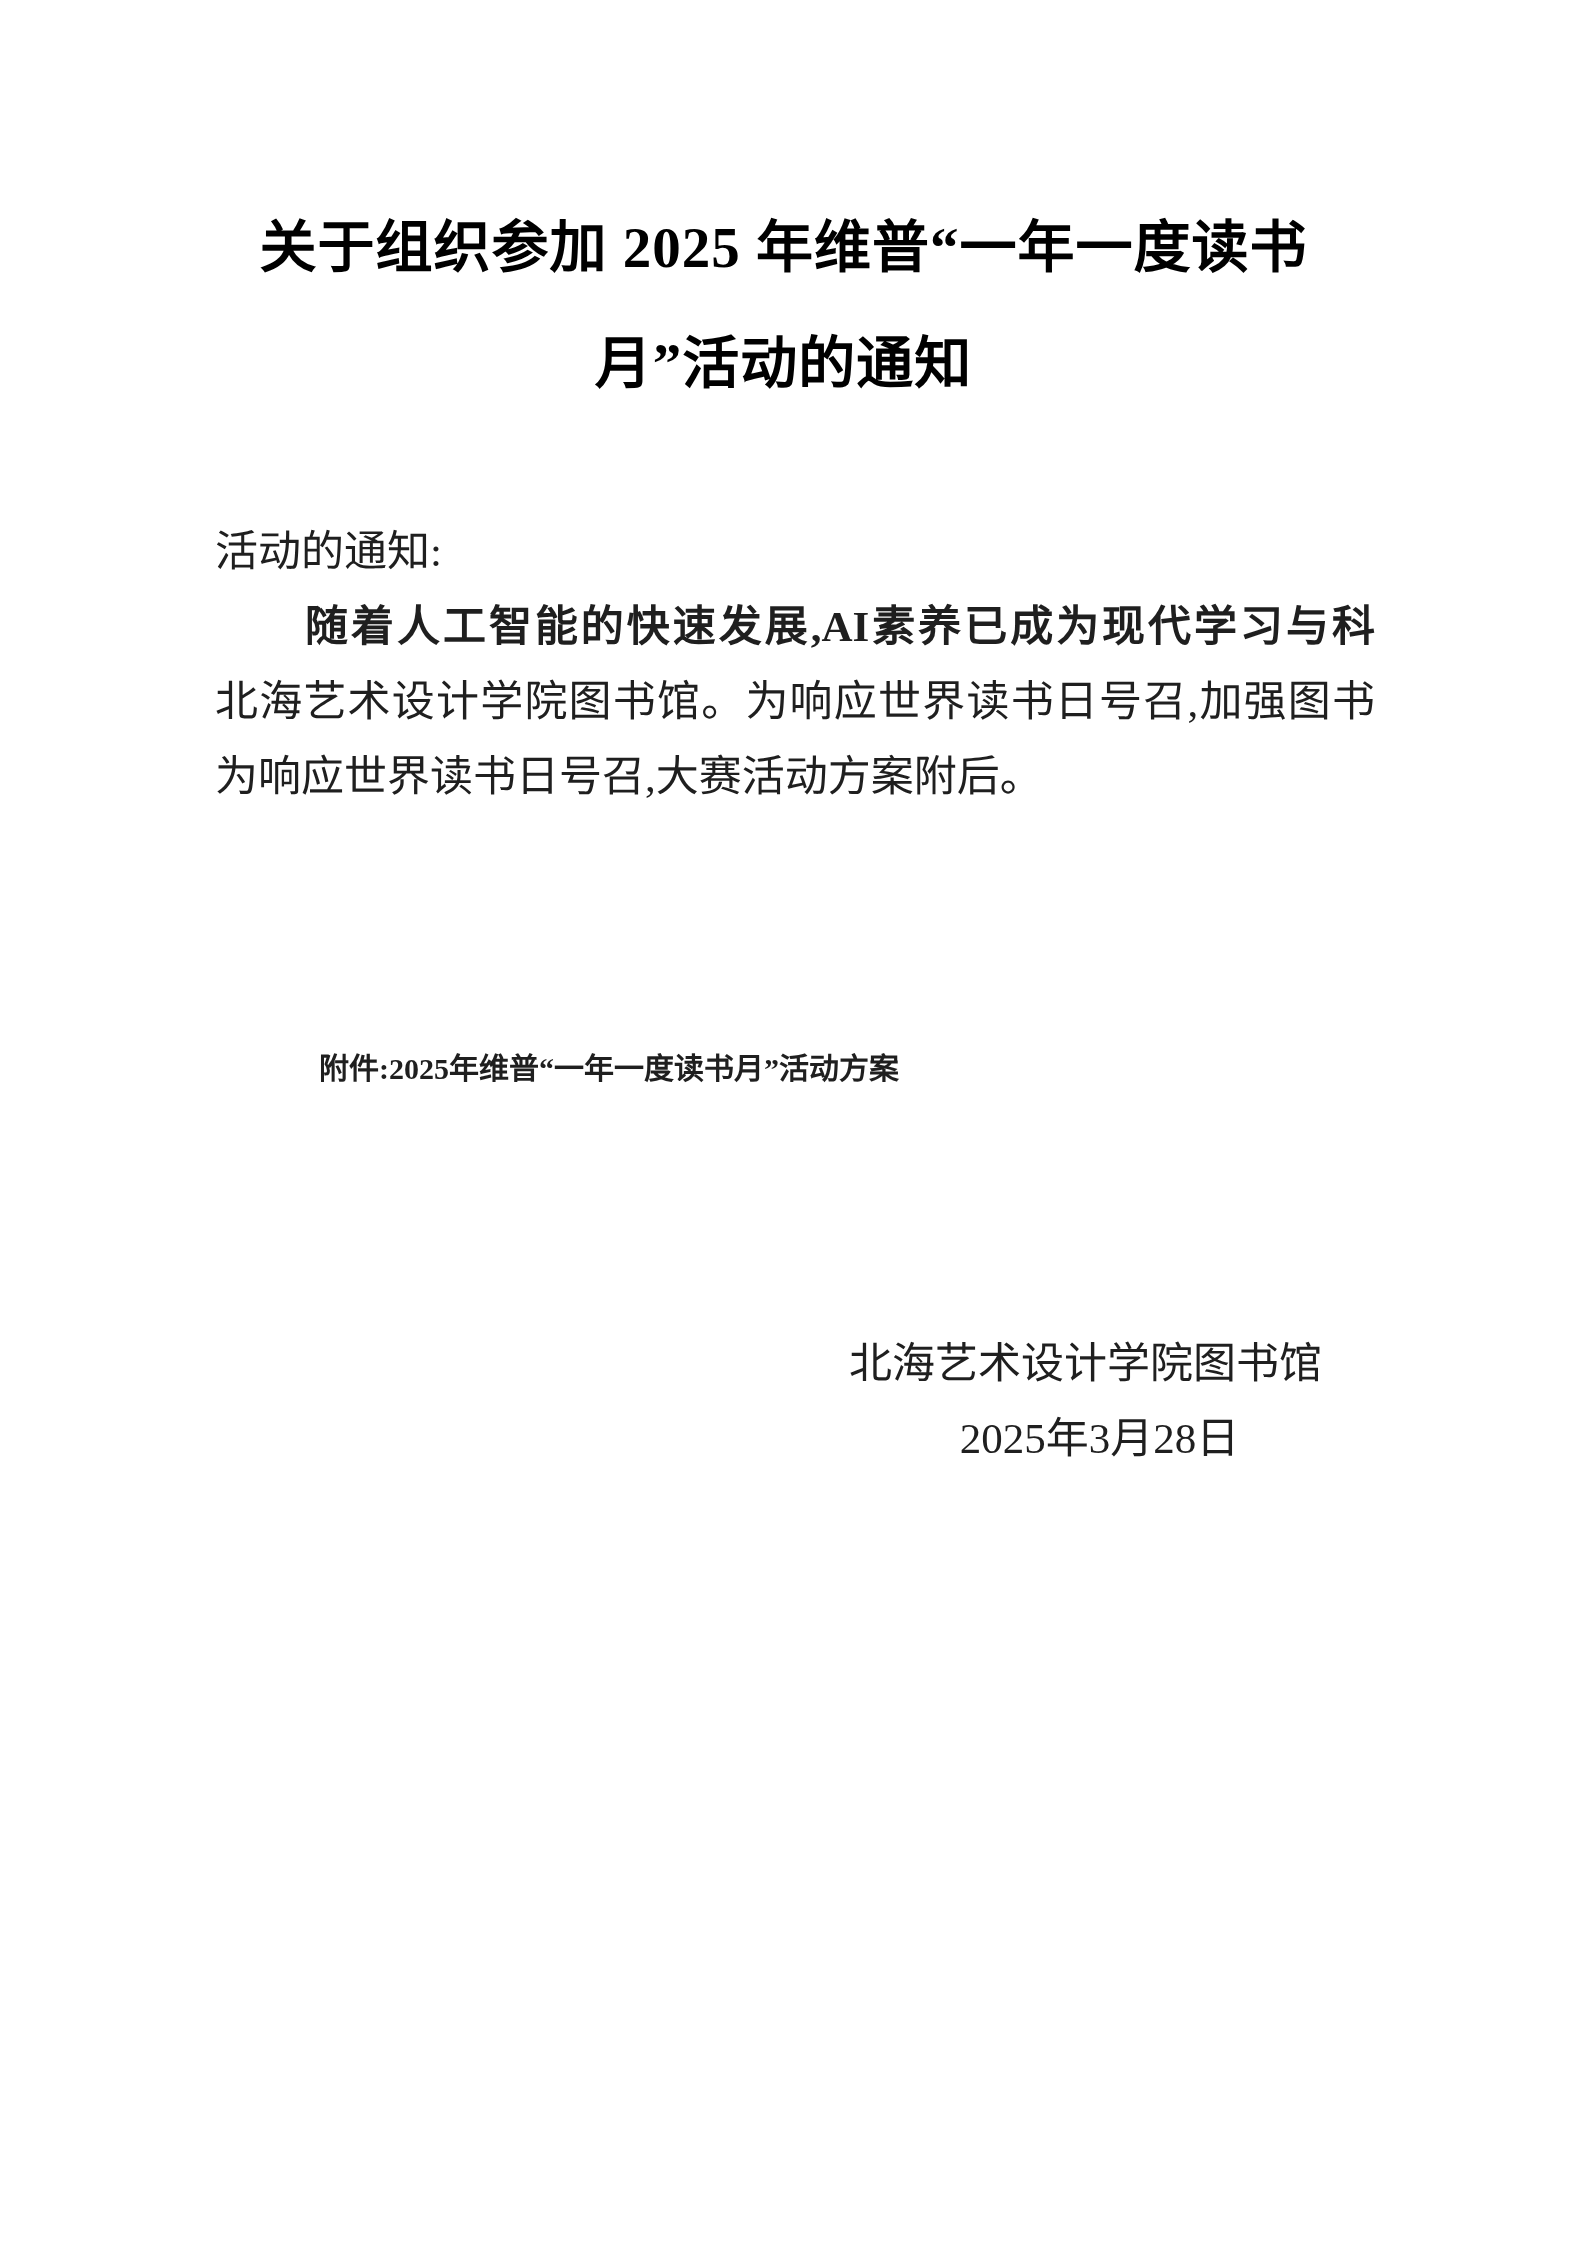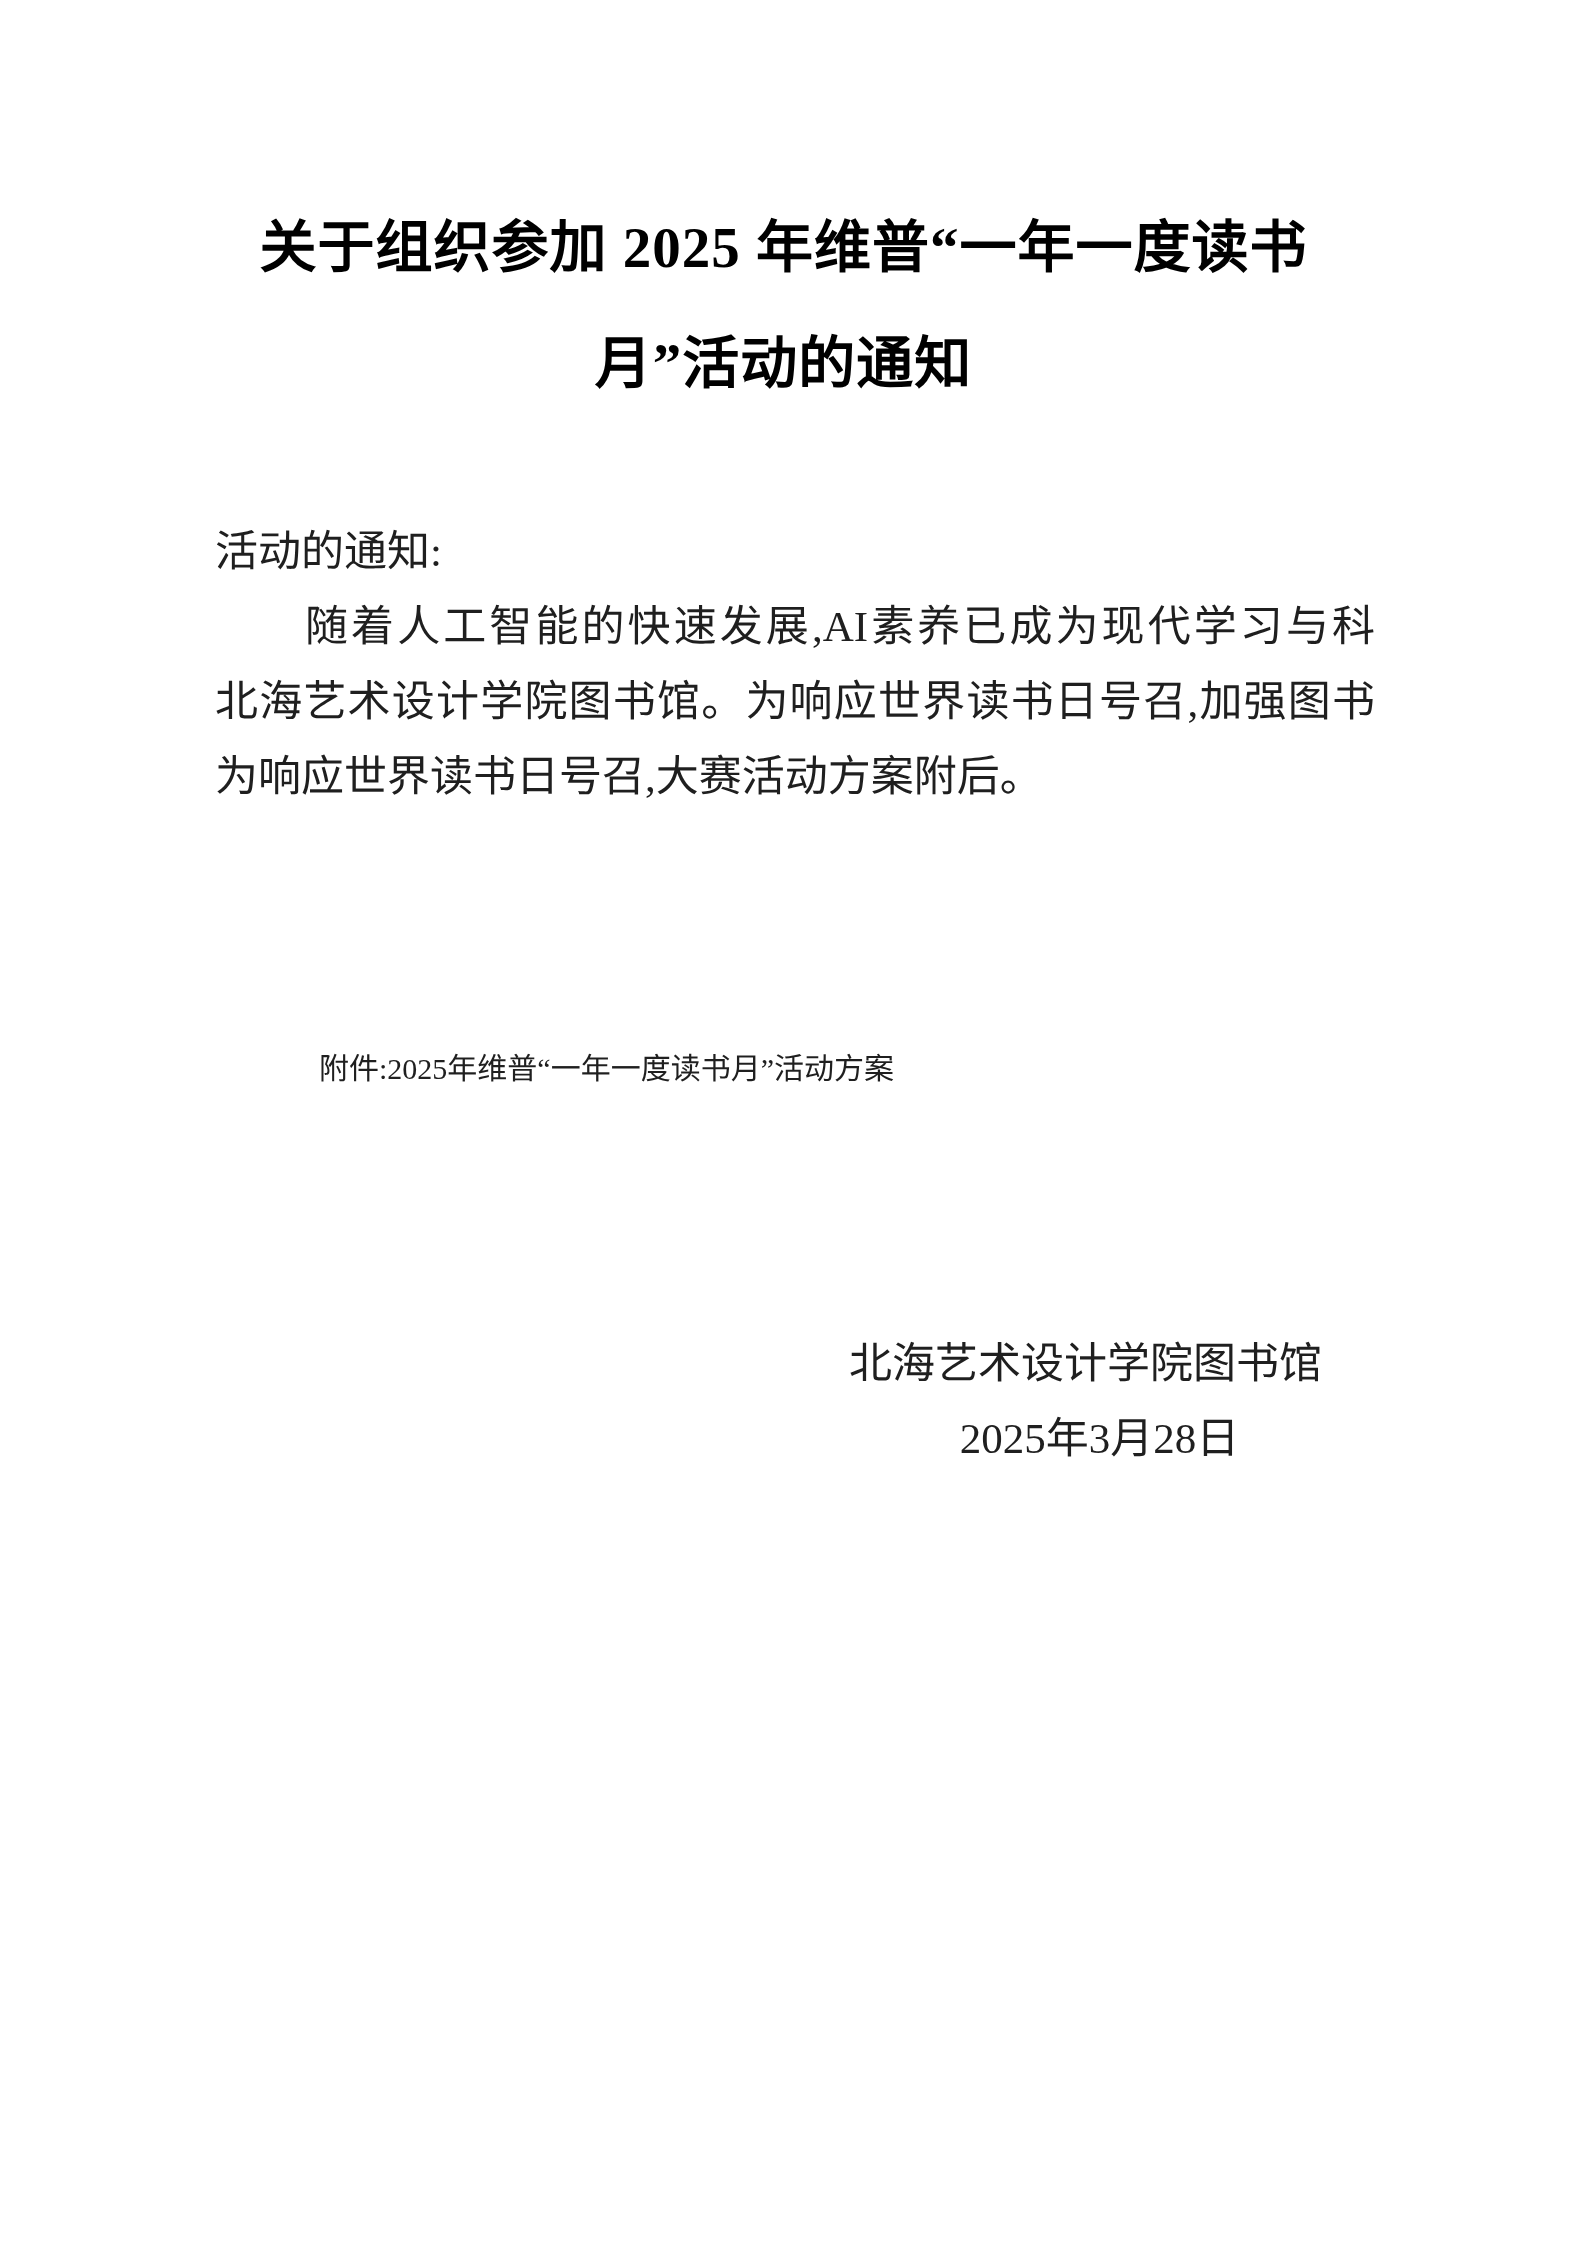--- a/index.html
+++ b/index.html
@@ -46,20 +46,21 @@
   .line {
     white-space: nowrap;
   }
   .line.just {
     white-space: normal;
     text-align: justify;
     text-align-last: justify;
   }
   .indent2 {
     text-indent: 90px;
+    font-weight: bold;
   }
   
   .attachment {
     position: absolute;
     top: 1031px;
     left: 229px;
     width: 1160px;
     font-size: 30px;
     line-height: 75px;
   }

